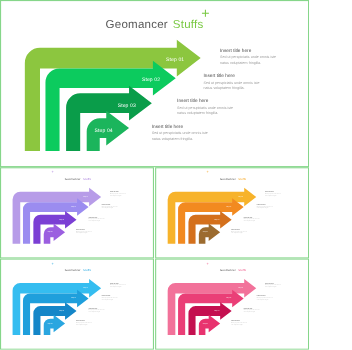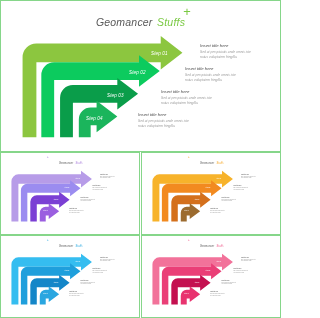--- a/index.html
+++ b/index.html
@@ -1,21 +1,21 @@
 <!DOCTYPE html>
 <html><head>
 <meta charset="utf-8">
 <style>
   html,body{margin:0;padding:0;}
   body{
     width:281px;height:318px;overflow:hidden;
     background:#ffffff;
     font-family:"Liberation Sans", sans-serif;
   }
-  .deck{position:relative;width:281px;height:286px;font-style:italic;}
+  .deck{position:relative;width:281px;height:286px;}
 
   
   .slide{position:absolute;background:#fff;border:1px solid #86d68a;box-sizing:border-box;}
   .slide-inner{position:absolute;inset:0;}
 
   
   .hero{left:0;top:0;width:281px;height:152px;}
 
   .title{
     position:absolute;left:0;right:0;top:11px;

